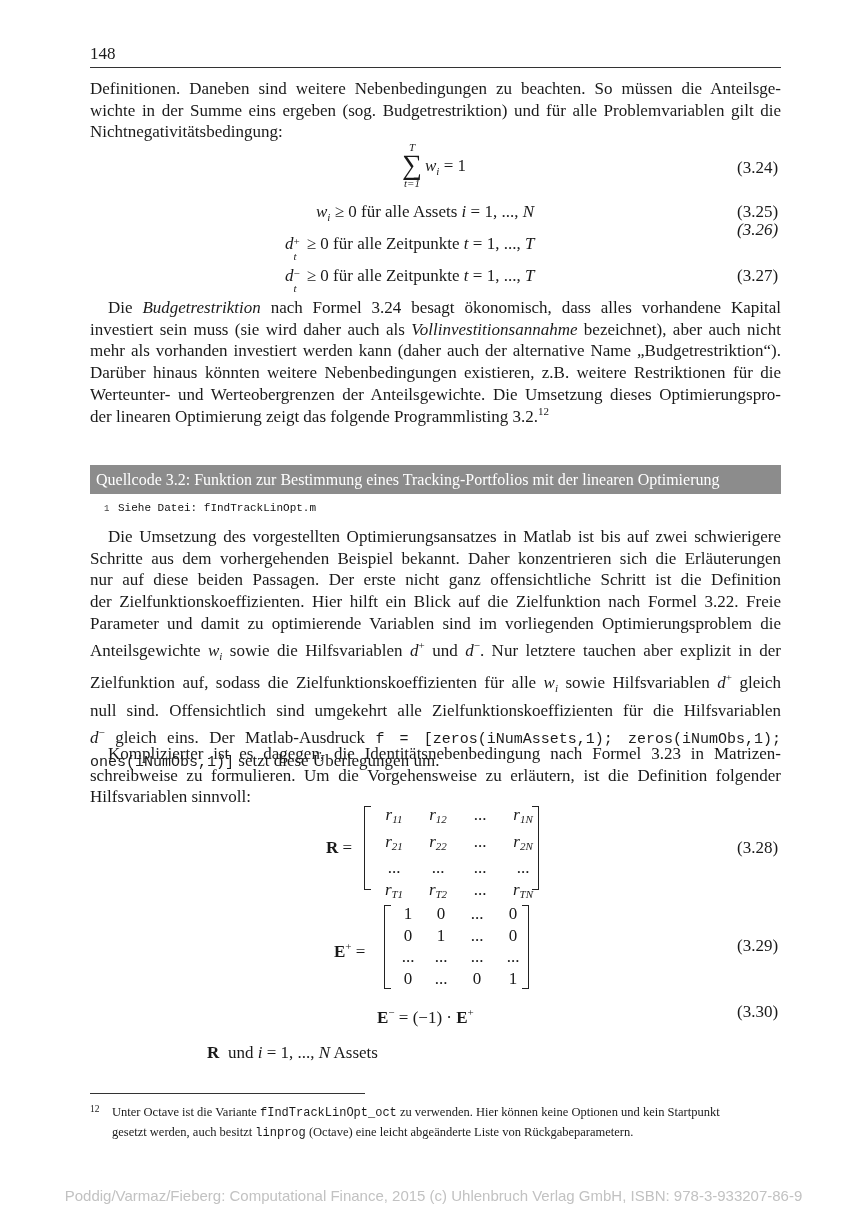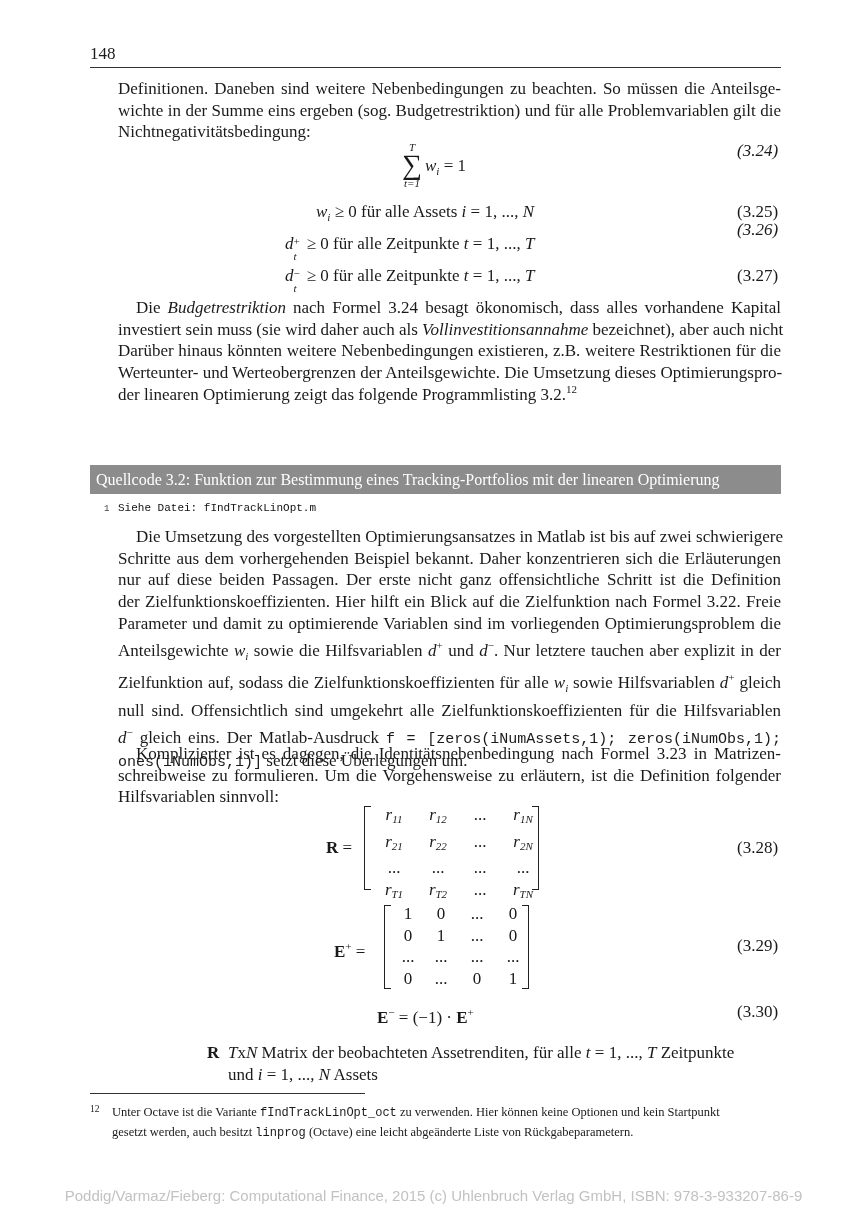--- a/index.html
+++ b/index.html
@@ -13,21 +13,21 @@
     border-bottom: 1px solid #333;
     font-size: 17px; line-height: 22px;
   }
   .running-head .pnum { position: absolute; left: 0; top: 0; }
   .running-head .chap { position: absolute; right: 0; top: 0; }
 
   .para {
     position: absolute; left: 90px; width: 691px;
     font-size: 17px; line-height: 21.7px; text-align: justify;
   }
-  .para .line { display: block; white-space: nowrap; text-align: justify; text-align-last: justify; margin-left: 28px; }
+  .para .line { display: block; white-space: nowrap; text-align: justify; text-align-last: justify; }
   .para .line.last { text-align-last: left; }
   .indent { padding-left: 18px; }
   i, .it { font-style: italic; }
   .mono { font-family: "Liberation Mono", "DejaVu Sans Mono", monospace; font-size: 15px; }
   sup.fn { font-size: 11px; vertical-align: 7px; line-height: 0; }
 
   .eq { position: absolute; font-size: 17px; line-height: 22px; white-space: nowrap; }
   .eqnum { position: absolute; left: 737px; font-size: 17px; line-height: 22px; }
 
   .sum { position: absolute; left: 397px; top: 141px; width: 30px; text-align: center; }
@@ -84,40 +84,41 @@
 </div>
 
 <div class="sum">
   <span class="lim-top">T</span>
   <span class="sigma">∑</span>
   <span class="lim-bot"><i>t=1</i></span>
 </div>
 <div class="eq" style="left:425px; top:155px;">
   <i>w</i><sub style="font-size:11px;"><i>i</i></sub><span> = 1</span>
 </div>
-<div class="eqnum" style="top:140px;font-style:italic;">(3.24)</div>
+<div class="eqnum" style="top:157px;">(3.24)</div>
 
 <div class="eq" style="left:316px; top:201px;">
   <i>w</i><sub style="font-size:11px;"><i>i</i></sub><span> ≥ 0 für alle Assets </span><i>i</i><span> = 1, ..., </span><i>N</i>
 </div>
 <div class="eqnum" style="top:201px;">(3.25)</div>
 
 <div class="eq" style="left:285px; top:233px;">
   <i>d</i><span style="display:inline-block; position:relative; width:9px; height:10px;"><sup style="position:absolute; left:0; top:-9px; font-size:11px;">+</sup><sub style="position:absolute; left:0; top:6px; font-size:11px;"><i>t</i></sub></span><span> ≥ 0 für alle Zeitpunkte </span><i>t</i><span> = 1, ..., </span><i>T</i>
 </div>
 <div class="eqnum" style="top:219px;font-style:italic;">(3.26)</div>
 
 <div class="eq" style="left:285px; top:265px;">
   <i>d</i><span style="display:inline-block; position:relative; width:9px; height:10px;"><sup style="position:absolute; left:0; top:-9px; font-size:11px;">−</sup><sub style="position:absolute; left:0; top:6px; font-size:11px;"><i>t</i></sub></span><span> ≥ 0 für alle Zeitpunkte </span><i>t</i><span> = 1, ..., </span><i>T</i>
 </div>
 <div class="eqnum" style="top:265px;">(3.27)</div>
 
 <div class="para" style="top:297px;">
   <span class="line indent"><span>Die </span><i>Budgetrestriktion</i><span> nach Formel 3.24 besagt ökonomisch, dass alles vorhandene Kapital</span></span>
   <span class="line"><span>investiert sein muss (sie wird daher auch als </span><i>Vollinvestitionsannahme</i><span> bezeichnet), aber auch nicht</span></span>
+  <span class="line">mehr als vorhanden investiert werden kann (daher auch der alternative Name „Budgetrestriktion“).</span>
   <span class="line">Darüber hinaus könnten weitere Nebenbedingungen existieren, z.B. weitere Restriktionen für die</span>
   <span class="line">Werteunter- und Werteobergrenzen der Anteilsgewichte. Die Umsetzung dieses Optimierungspro-</span>
   <span class="line last"><span>der linearen Optimierung zeigt das folgende Programmlisting 3.2.</span><sup class="fn">12</sup></span>
 </div>
 
 <div class="code-band">Quellcode 3.2: Funktion zur Bestimmung eines Tracking-Portfolios mit der linearen Optimierung</div>
 <div class="code-line">
   <span class="ln">1</span><span>Siehe Datei: fIndTrackLinOpt.m</span>
 </div>
 
@@ -191,21 +192,20 @@
 <div class="eqnum" style="top:935px;">(3.29)</div>
 
 <div class="eq" style="left:377px; top:1001px;">
   <b>E</b><sup style="font-size:11px;">−</sup><span> = (−1) · </span><b>E</b><sup style="font-size:11px;">+</sup>
 </div>
 <div class="eqnum" style="top:1001px;">(3.30)</div>
 
 <div class="legend-item">
   <span class="sym">R</span>
   <div class="desc">
-    <div><i>T</i><span>x</span><i>N</i><span> Matrix der beobachteten Assetrenditen, für alle </span><i>t</i><span> = 1, ..., </span><i>T</i><span> Zeitpunkte</span></div>
     <div><span>und </span><i>i</i><span> = 1, ..., </span><i>N</i><span> Assets</span></div>
   </div>
 </div>
 
 <div class="fn-rule"></div>
 <div class="footnote">
   <span class="mark">12</span>
   <div class="body">
     <div><span>Unter Octave ist die Variante </span><span class="mono">fIndTrackLinOpt_oct</span><span> zu verwenden. Hier können keine Optionen und kein Startpunkt</span></div>
     <div><span>gesetzt werden, auch besitzt </span><span class="mono">linprog</span><span> (Octave) eine leicht abgeänderte Liste von Rückgabeparametern.</span></div>

